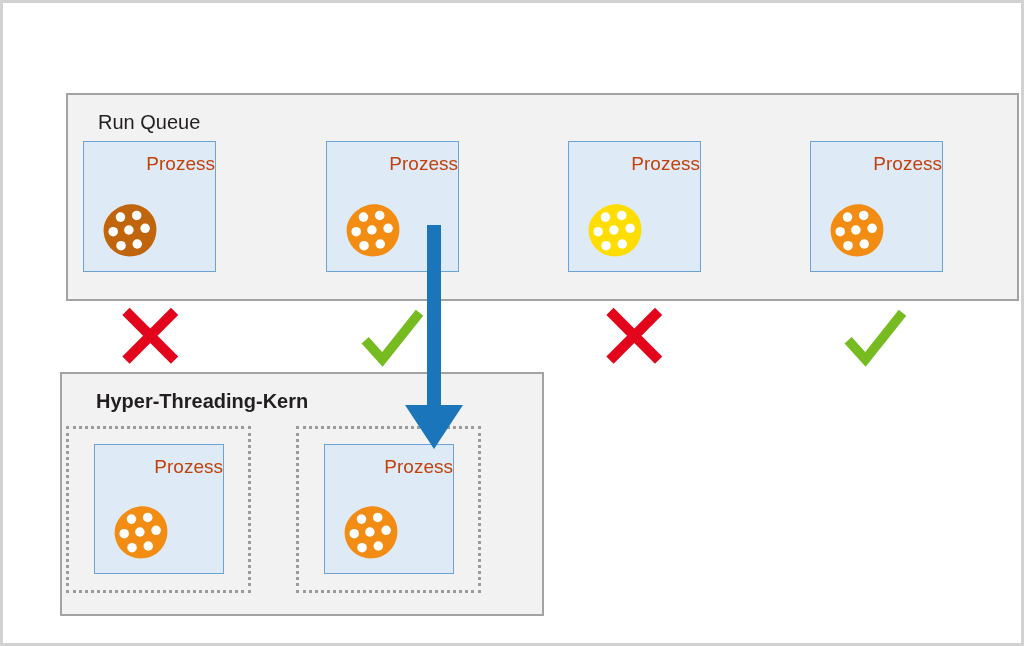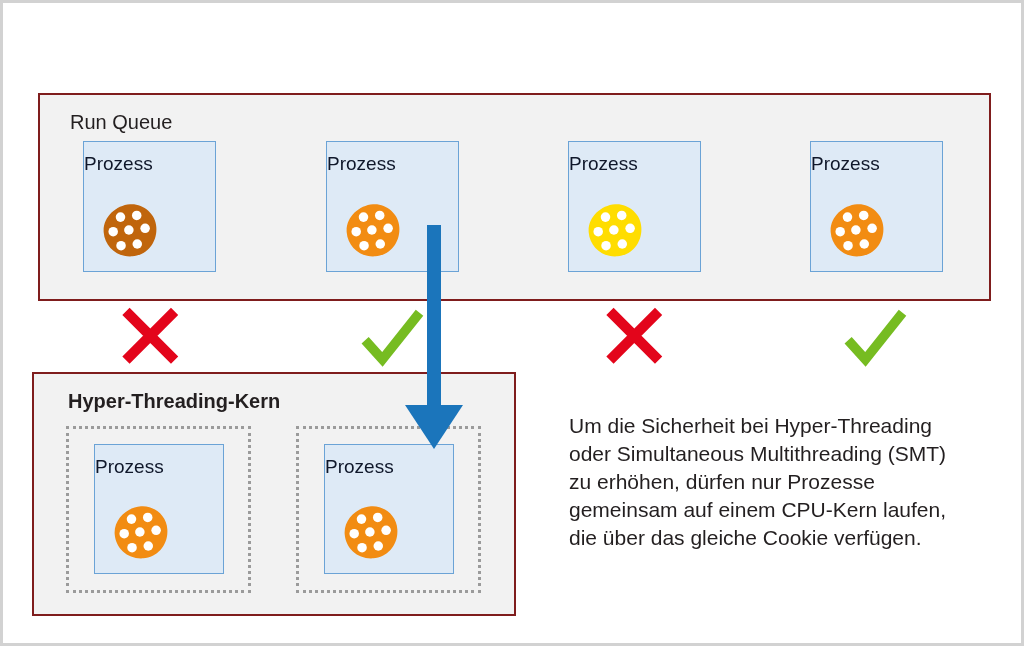--- a/index.html
+++ b/index.html
@@ -32,22 +32,23 @@
     font-weight: bold;
     color: #231f20;
     letter-spacing: -0.5px;
     white-space: nowrap;
   }
 
   
   .panel {
     position: absolute;
     background: #f2f2f2;
-    border: 2px solid #7f1d1d;
-    box-sizing: border-box;
+    border: 2px solid #a3a3a3;
+    box-sizing: border-box;
+    margin-left: 28px;
   }
   #run-queue-panel {
     left: 35px;
     top: 90px;
     width: 953px;
     height: 208px;
   }
   #ht-core-panel {
     left: 29px;
     top: 369px;
@@ -68,23 +69,23 @@
     position: absolute;
     background: #deeaf6;
     border: 1.5px solid #6ba3d6;
     box-sizing: border-box;
   }
   .process-label {
     position: absolute;
     top: 11px;
     left: 0;
     width: 100%;
-    text-align: left;
+    text-align: right;
     font-size: 19px;
-    color: #0f172a;
+    color: #c2410c;
   }
   .cookie-holder {
     position: absolute;
     left: 14%;
     bottom: 10%;
     width: 56px;
     height: 56px;
   }
   .cookie-holder svg { width: 100%; height: 100%; display: block; }
 
@@ -274,15 +275,14 @@
     </div>
   </div>
 
   <div id="schedule-arrow">
     <svg viewBox="0 0 66 226" xmlns="http://www.w3.org/2000/svg">
       <rect x="26" y="0" width="14" height="182" fill="#1b75bb"></rect>
       <path d="M4 180 L62 180 L33 224 Z" fill="#1b75bb"></path>
     </svg>
   </div>
 
-  <div id="caption">Um die Sicherheit bei Hyper-Threading oder Simultaneous Multithreading (SMT) zu erhöhen, dürfen nur Prozesse gemeinsam auf einem CPU-Kern laufen, die über das gleiche Cookie verfügen.</div>
 
 </div>
 
 </body></html>

